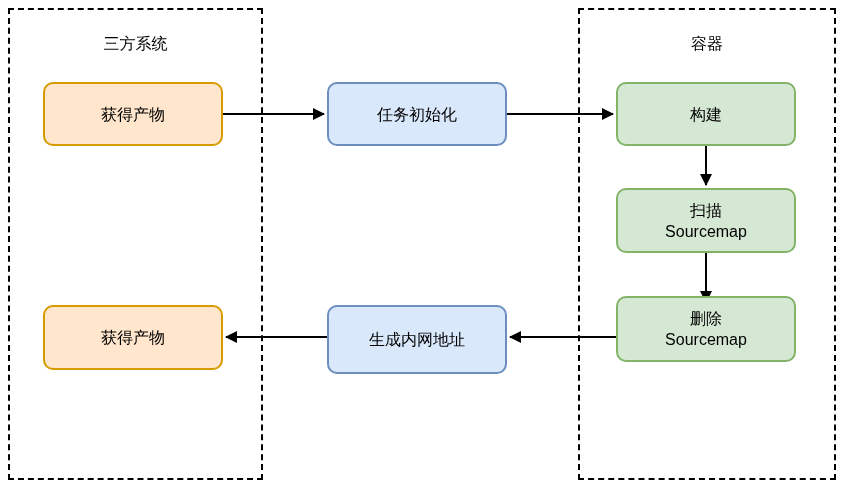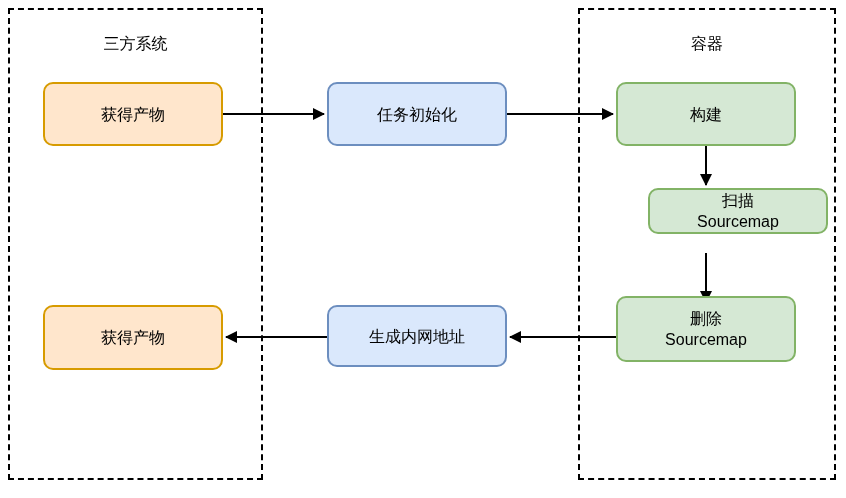--- a/index.html
+++ b/index.html
@@ -83,31 +83,31 @@
   </div>
 
   <div class="node green" style="left:616px; top:82px; width:180px; height:64px;">
     <span>构建</span>
   </div>
 
   <div class="node blue" style="left:327px; top:82px; width:180px; height:64px;">
     <span>任务初始化</span>
   </div>
 
-  <div class="node green" style="left:648px; top:188px; width:180px; height:46px;">
+  <div class="node green" style="left:616px; top:188px; width:180px; height:65px;">
     <span>扫描</span>
     <span>Sourcemap</span>
   </div>
 
   <div class="node green" style="left:616px; top:296px; width:180px; height:66px;">
     <span>删除</span>
     <span>Sourcemap</span>
   </div>
 
-  <div class="node blue" style="left:327px; top:305px; width:180px; height:62px;">
+  <div class="node blue" style="left:327px; top:305px; width:180px; height:69px;">
     <span>生成内网地址</span>
   </div>
 
   <div class="node orange" style="left:43px; top:305px; width:180px; height:65px;">
     <span>获得产物</span>
   </div>
 
 </div>
 
 </body></html>

